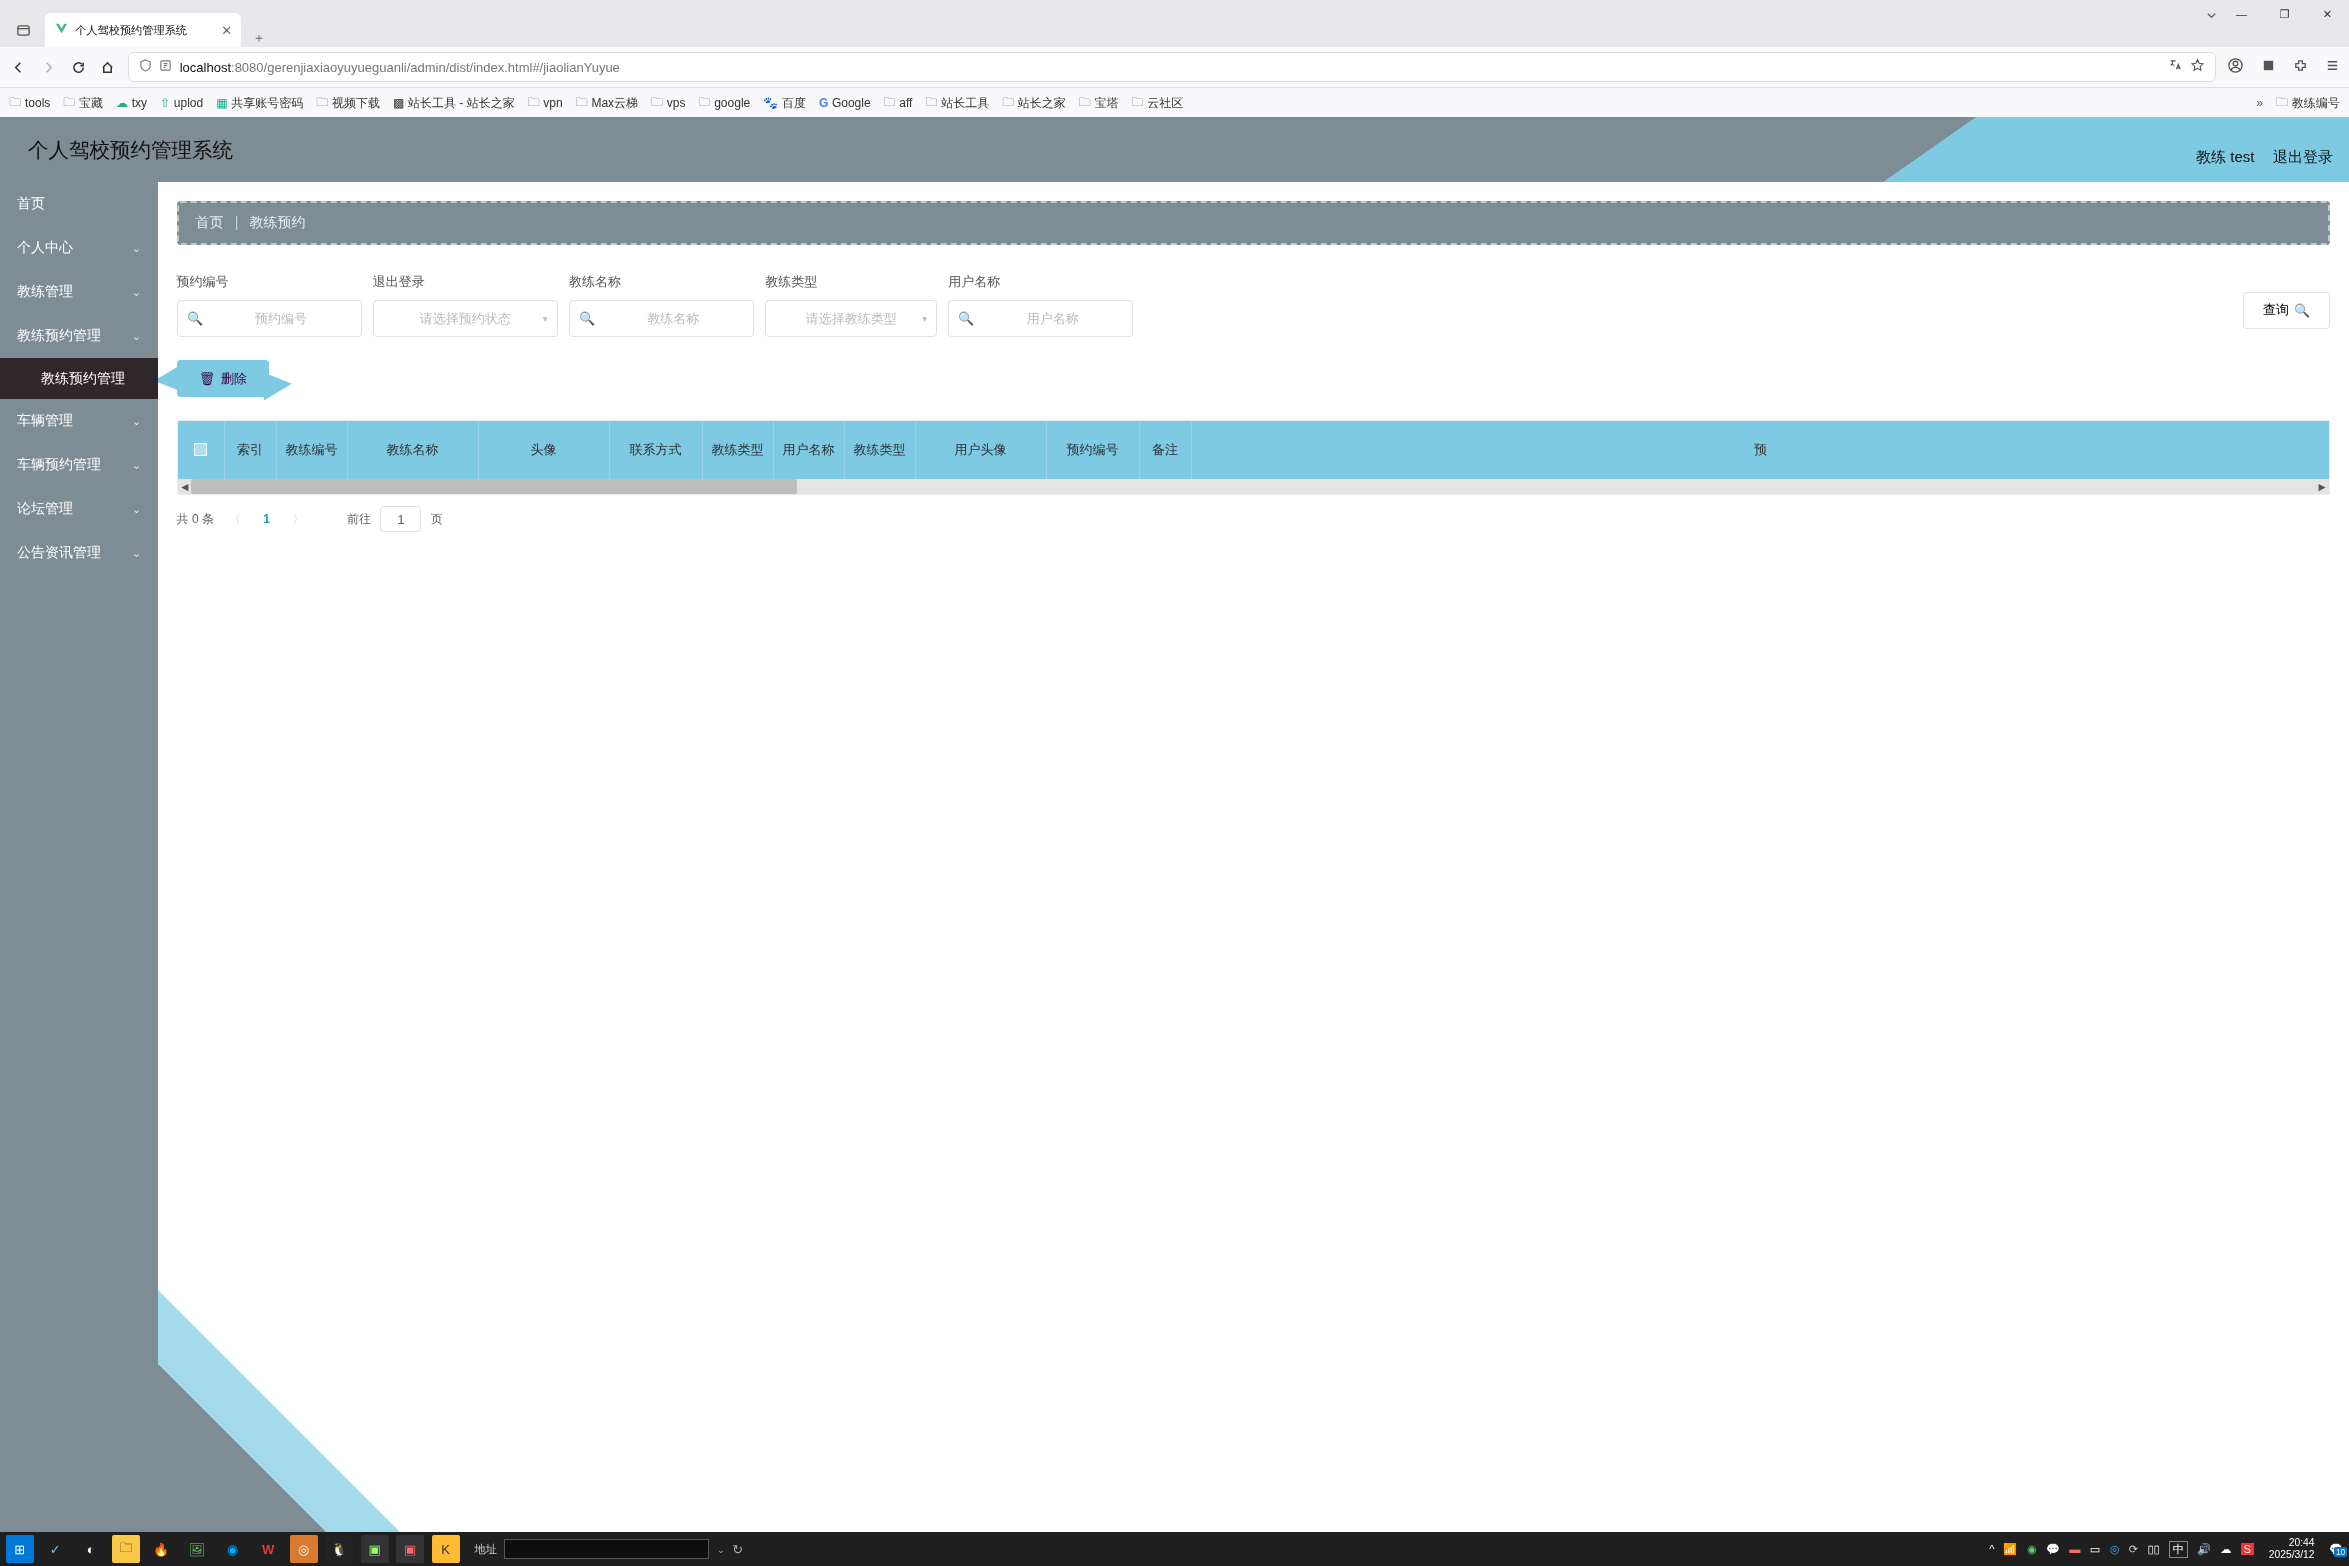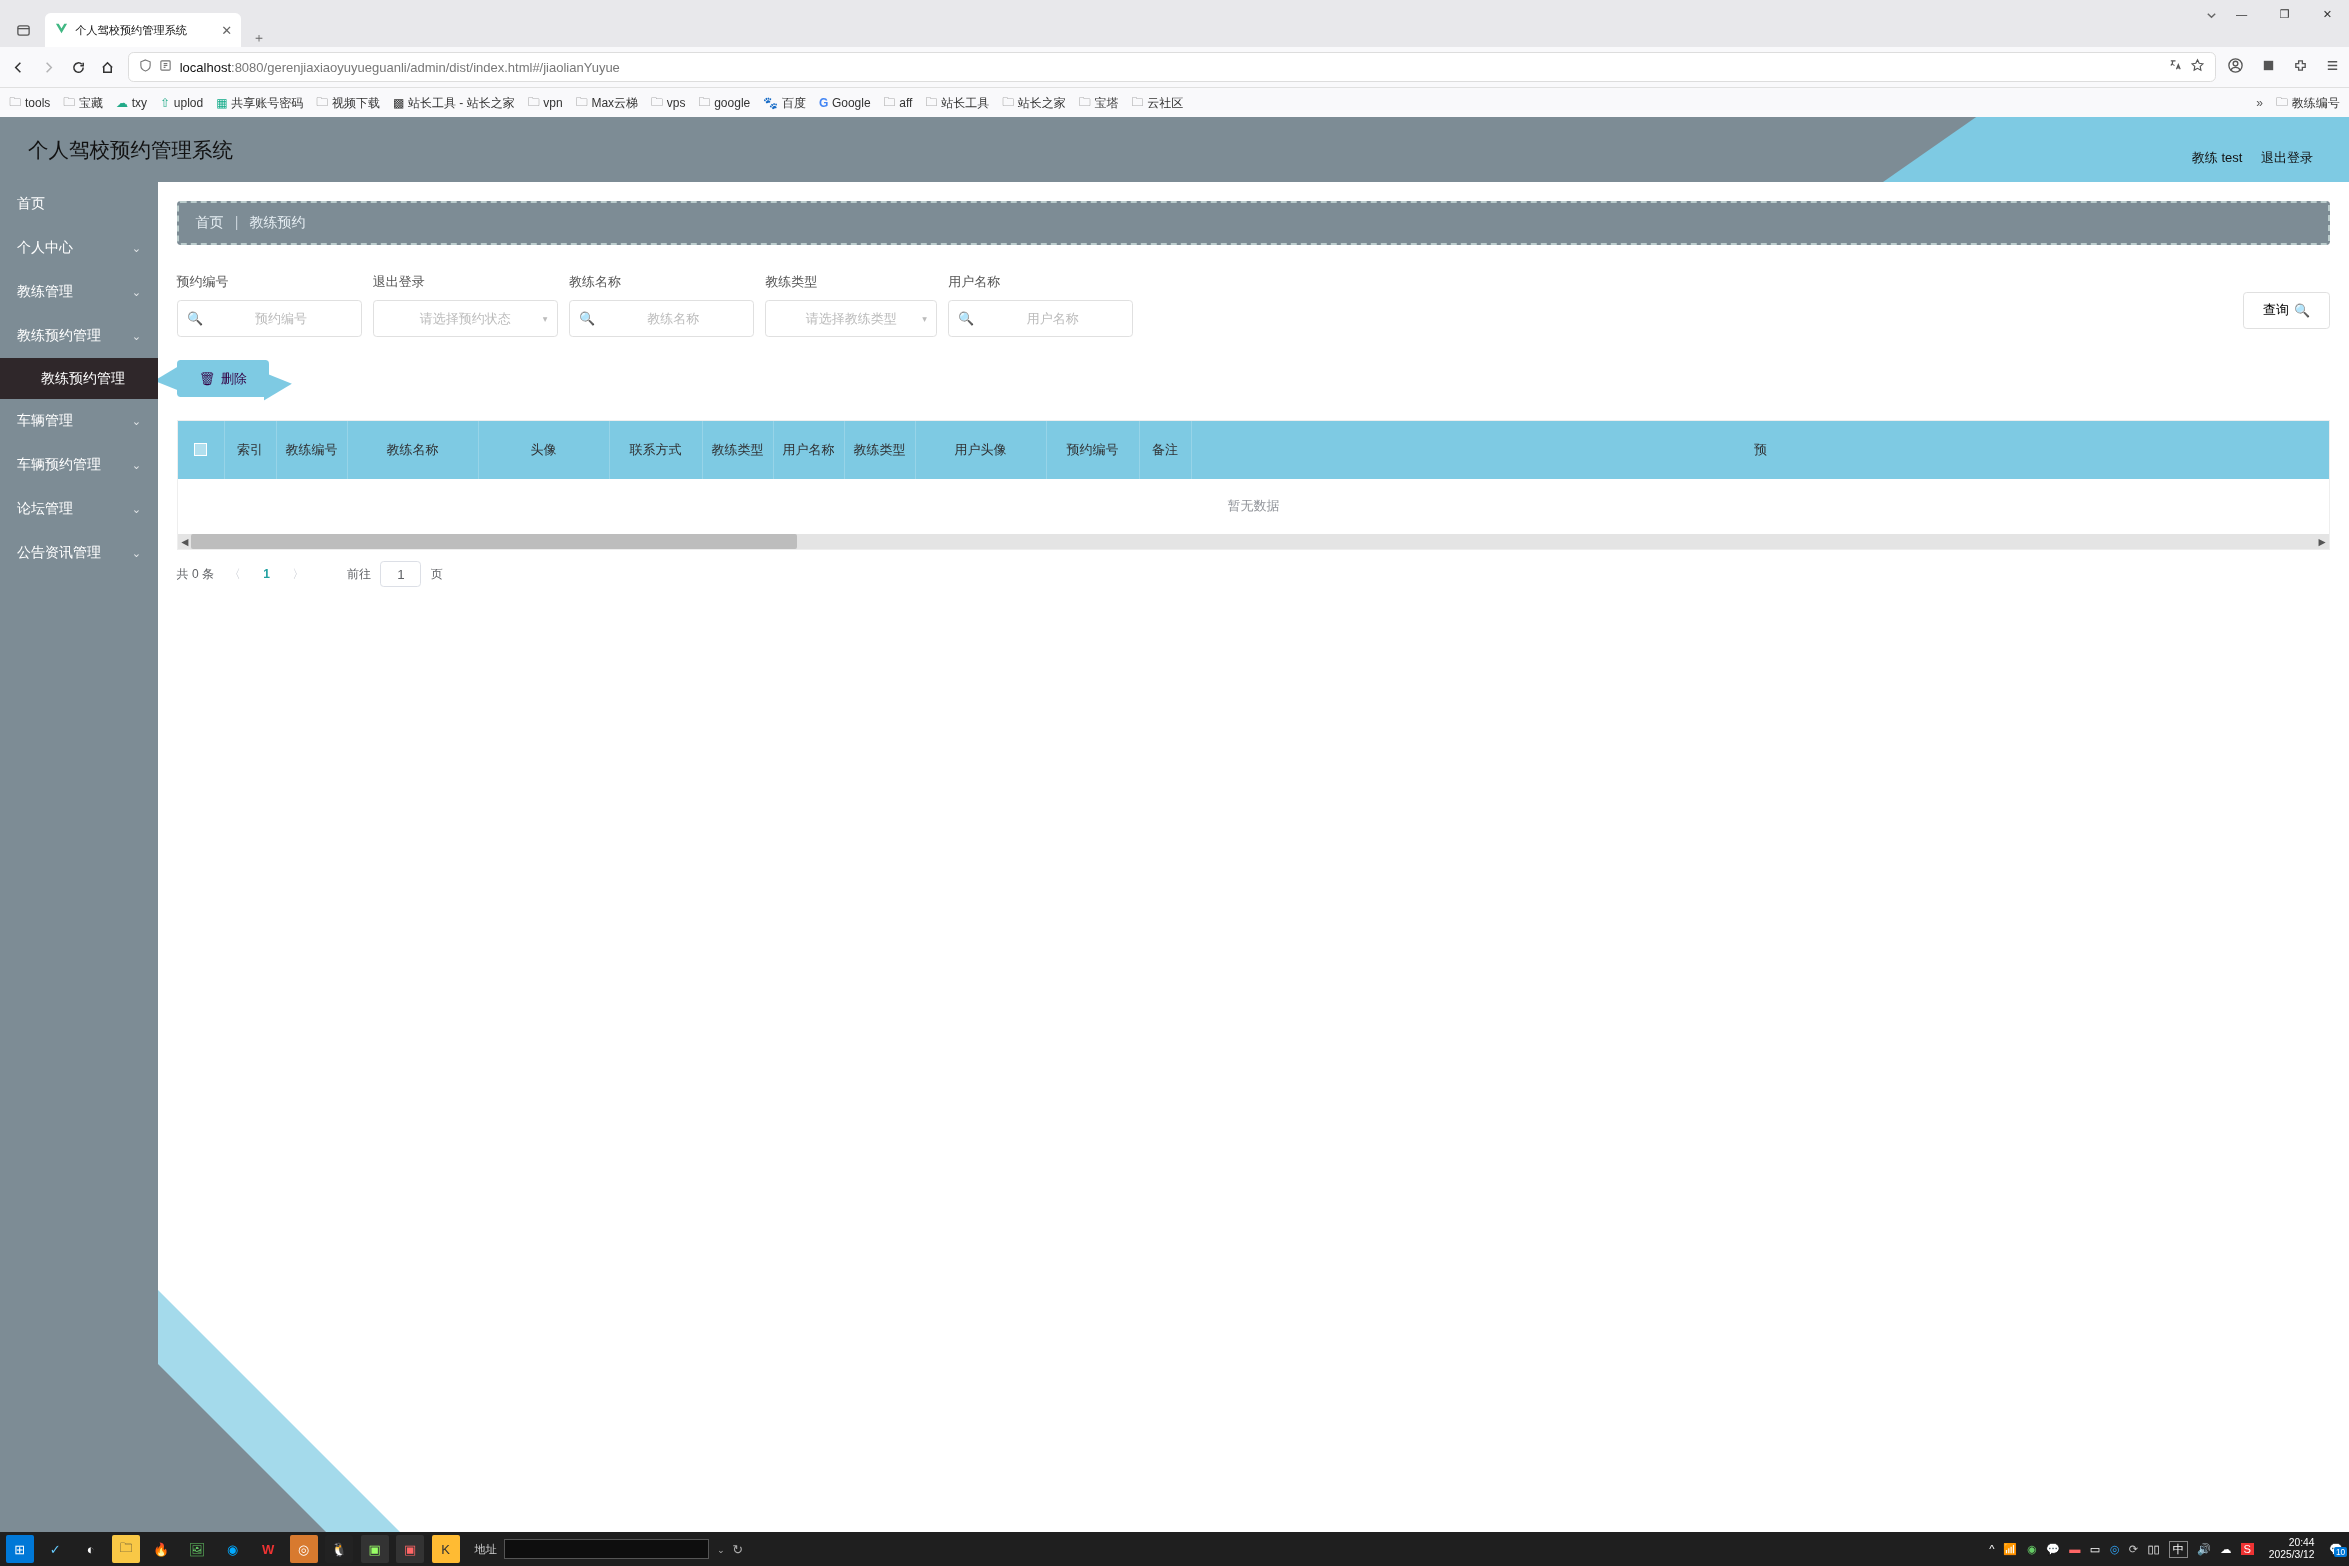--- a/index.html
+++ b/index.html
@@ -28,21 +28,21 @@
     .bm { display: inline-flex; align-items: center; gap: 3.7px; white-space: nowrap;}
     .bm .folder-icon { color: #666; }
     .bm-spacer { flex:1; }
     .bm-more { color:#555; }
 
     
     .app { position: absolute; top: 117px; left: 0; right: 0; bottom: 34px; display: flex; flex-direction: column; }
     .app-header { height: 65px; background: #7d8c95; display: flex; align-items: center; padding: 0 28px; position: relative; }
     .app-title { color: #111; font-size: 20.5px; }
     .app-header .diag { position: absolute; right: 0; top:0; bottom:0; width: 466px; background: #7ecae3; clip-path: polygon(20% 0, 100% 0, 100% 100%, 0 100%); }
-    .app-header .right-actions { position: absolute; right: 36px; color: #111; display: flex; gap: 18.6px; align-items:center; z-index:1; font-size:13px;margin-top:16px;}
+    .app-header .right-actions { position: absolute; right: 16px; color: #111; display: flex; gap: 18.6px; align-items:center; z-index:1; font-size:15px;margin-top:16px;}
 
     .app-body { flex: 1; display: flex; min-height: 0; }
     .sidebar { width: 158px; background: #7d8c95; color: #fff; font-size: 14px; overflow-y: auto; }
     .side-item { height: 44px; display: flex; align-items: center; padding: 0 17px; justify-content: space-between; cursor: pointer; }
     .side-item.sub { background: #2f272a; padding-left: 41px; color: #fff; height: 41px;}
     .chev { font-size: 11.2px; opacity: .8;}
 
     .content { flex: 1; position: relative; background: #fff; overflow: hidden;}
     .content-diag { position:absolute; left:0; bottom:0; width:242px; height:242px; background:#7ecae3; clip-path: polygon(0 0, 0 100%, 100% 100%); z-index:0; opacity:.7;}
     .content-diag2 { position:absolute; left:0; bottom:0; width:168px; height:168px; background:#7d8c95; clip-path: polygon(0 0, 0 100%, 100% 100%); z-index:0; }
@@ -377,21 +377,20 @@
             <div class="th" style="width:131px">头像</div>
             <div class="th" style="width:93px">联系方式</div>
             <div class="th" style="width:71px">教练类型</div>
             <div class="th" style="width:71px">用户名称</div>
             <div class="th" style="width:71px">教练类型</div>
             <div class="th" style="width:131px">用户头像</div>
             <div class="th" style="width:93px">预约编号</div>
             <div class="th" style="width:52px">备注</div>
             <div class="th" style="flex:1;border-right:none">预</div>
           </div>
-          <div class="empty-row">暂无数据</div>
           <div class="table-scroll">
             <span class="scroll-arrow">◀</span>
             <div class="scroll-thumb"></div>
             <span class="scroll-arrow">▶</span>
           </div>
         </div>
 
         <div class="pagination">
           <span>共 0 条</span>
           <span class="pg-btn">〈</span>

